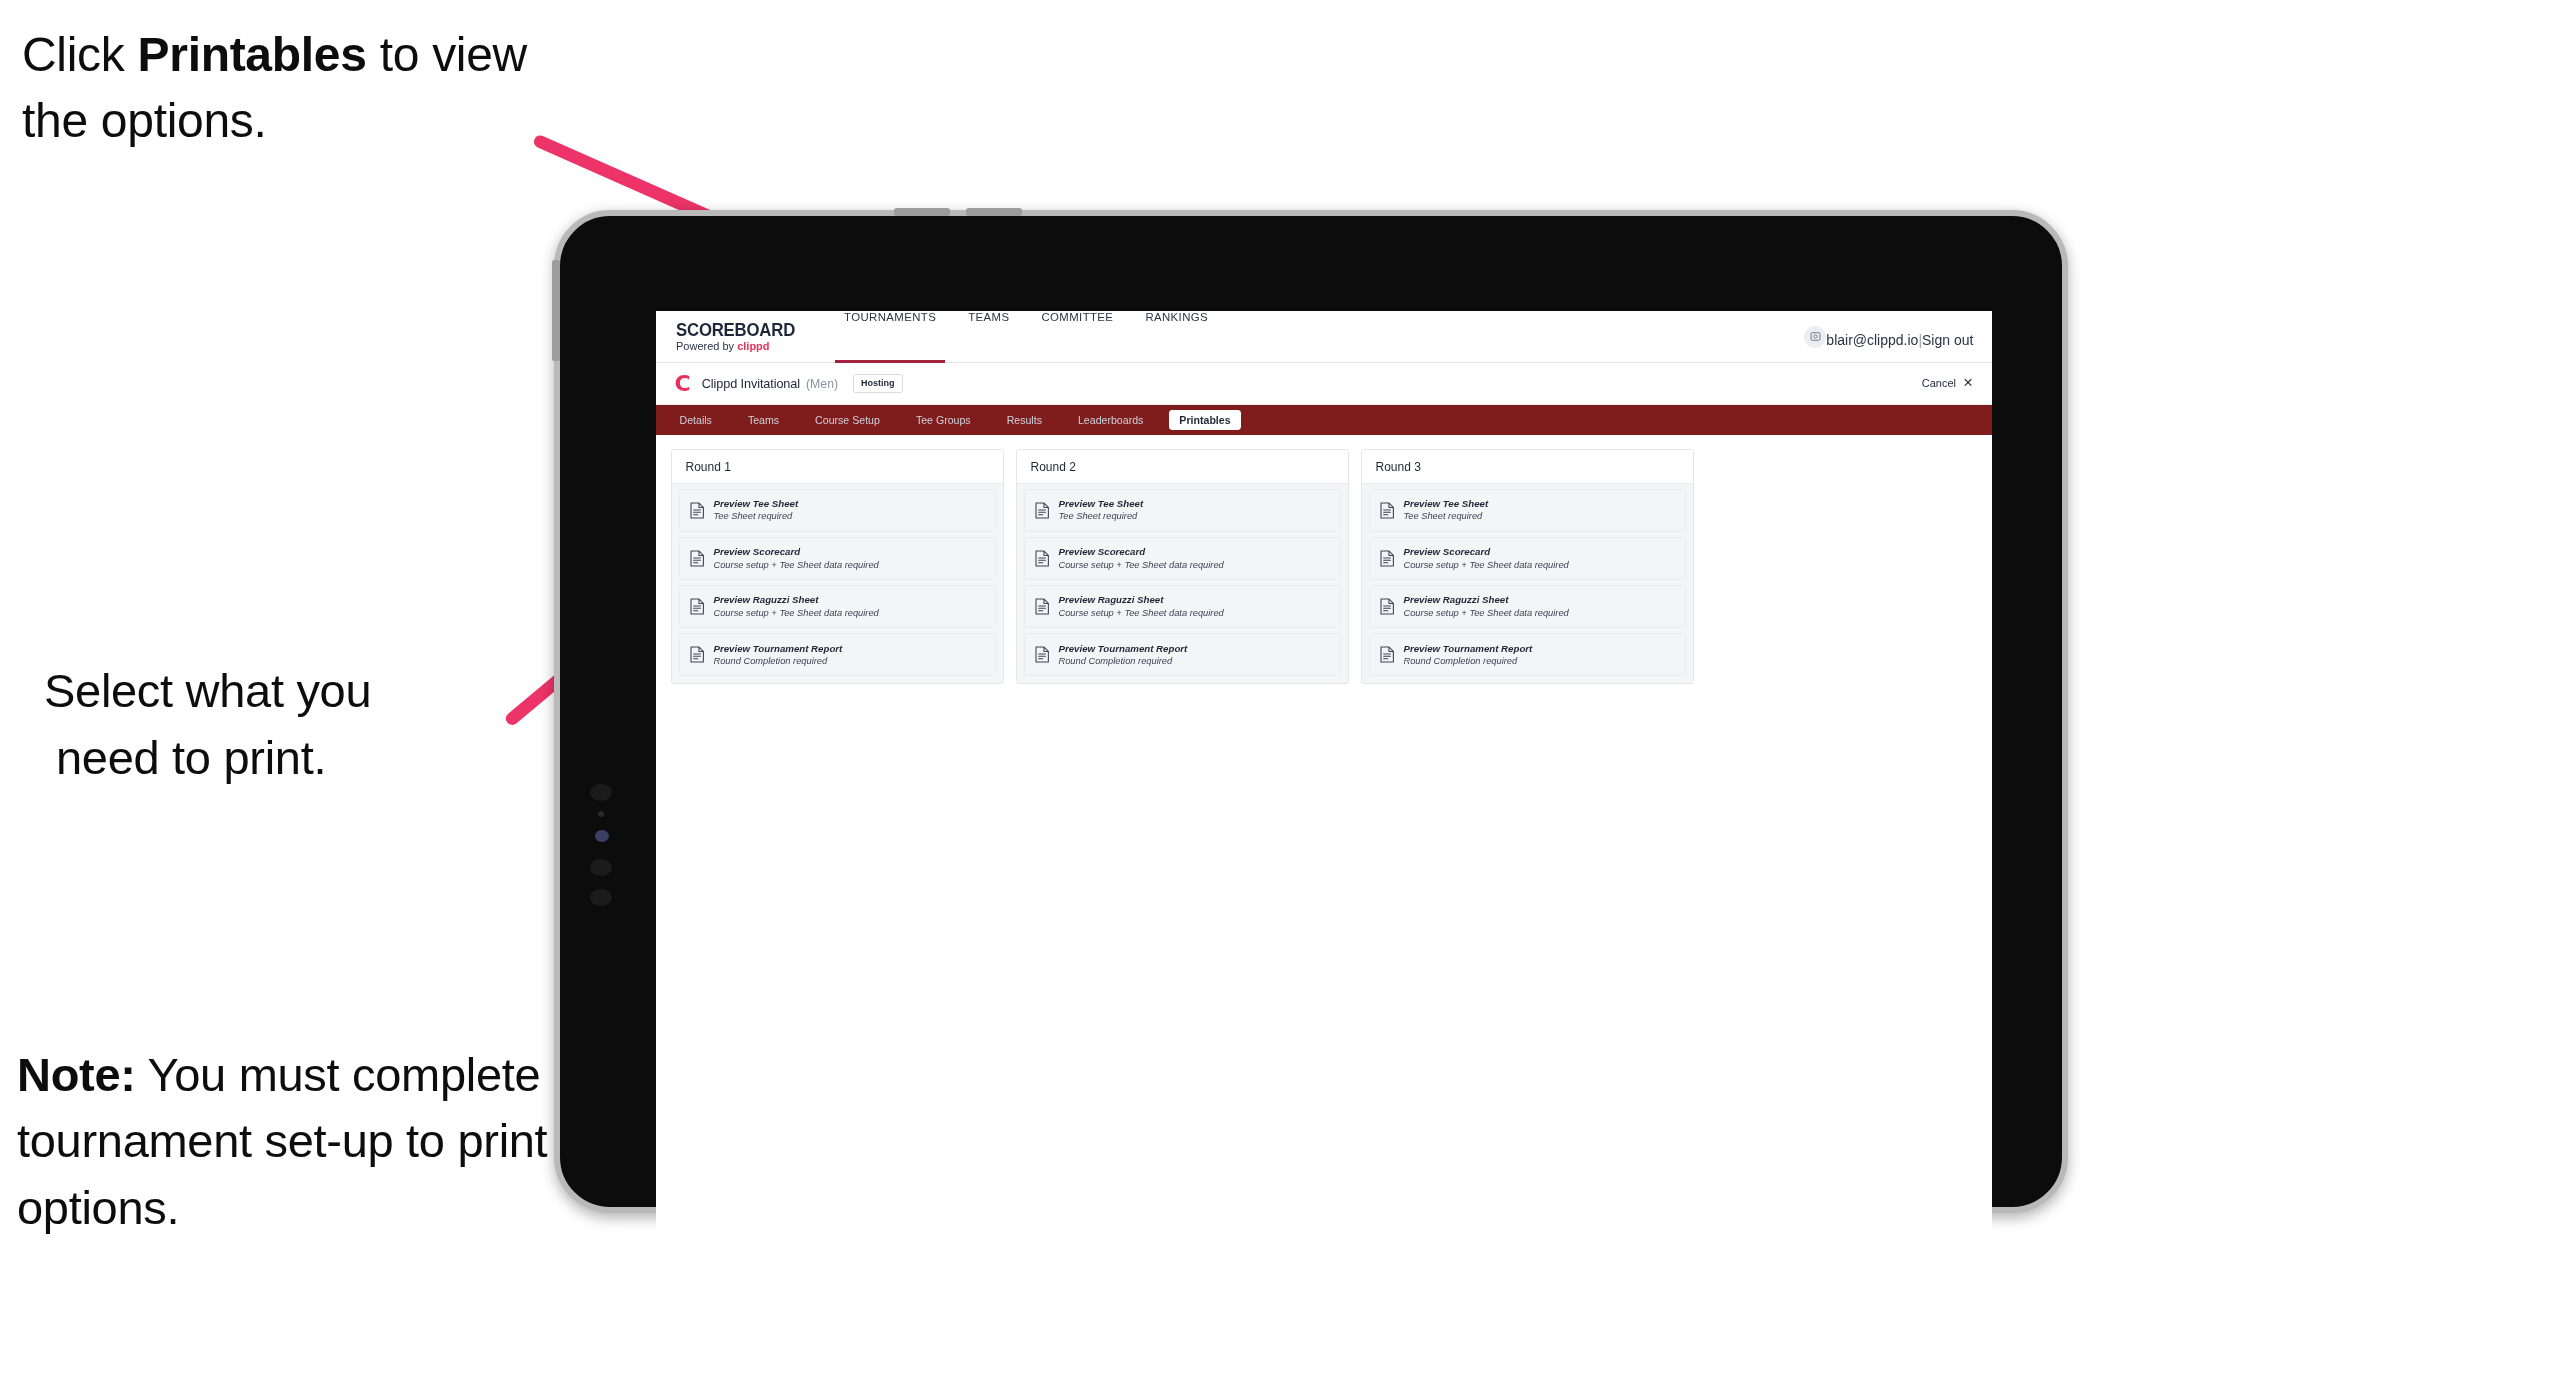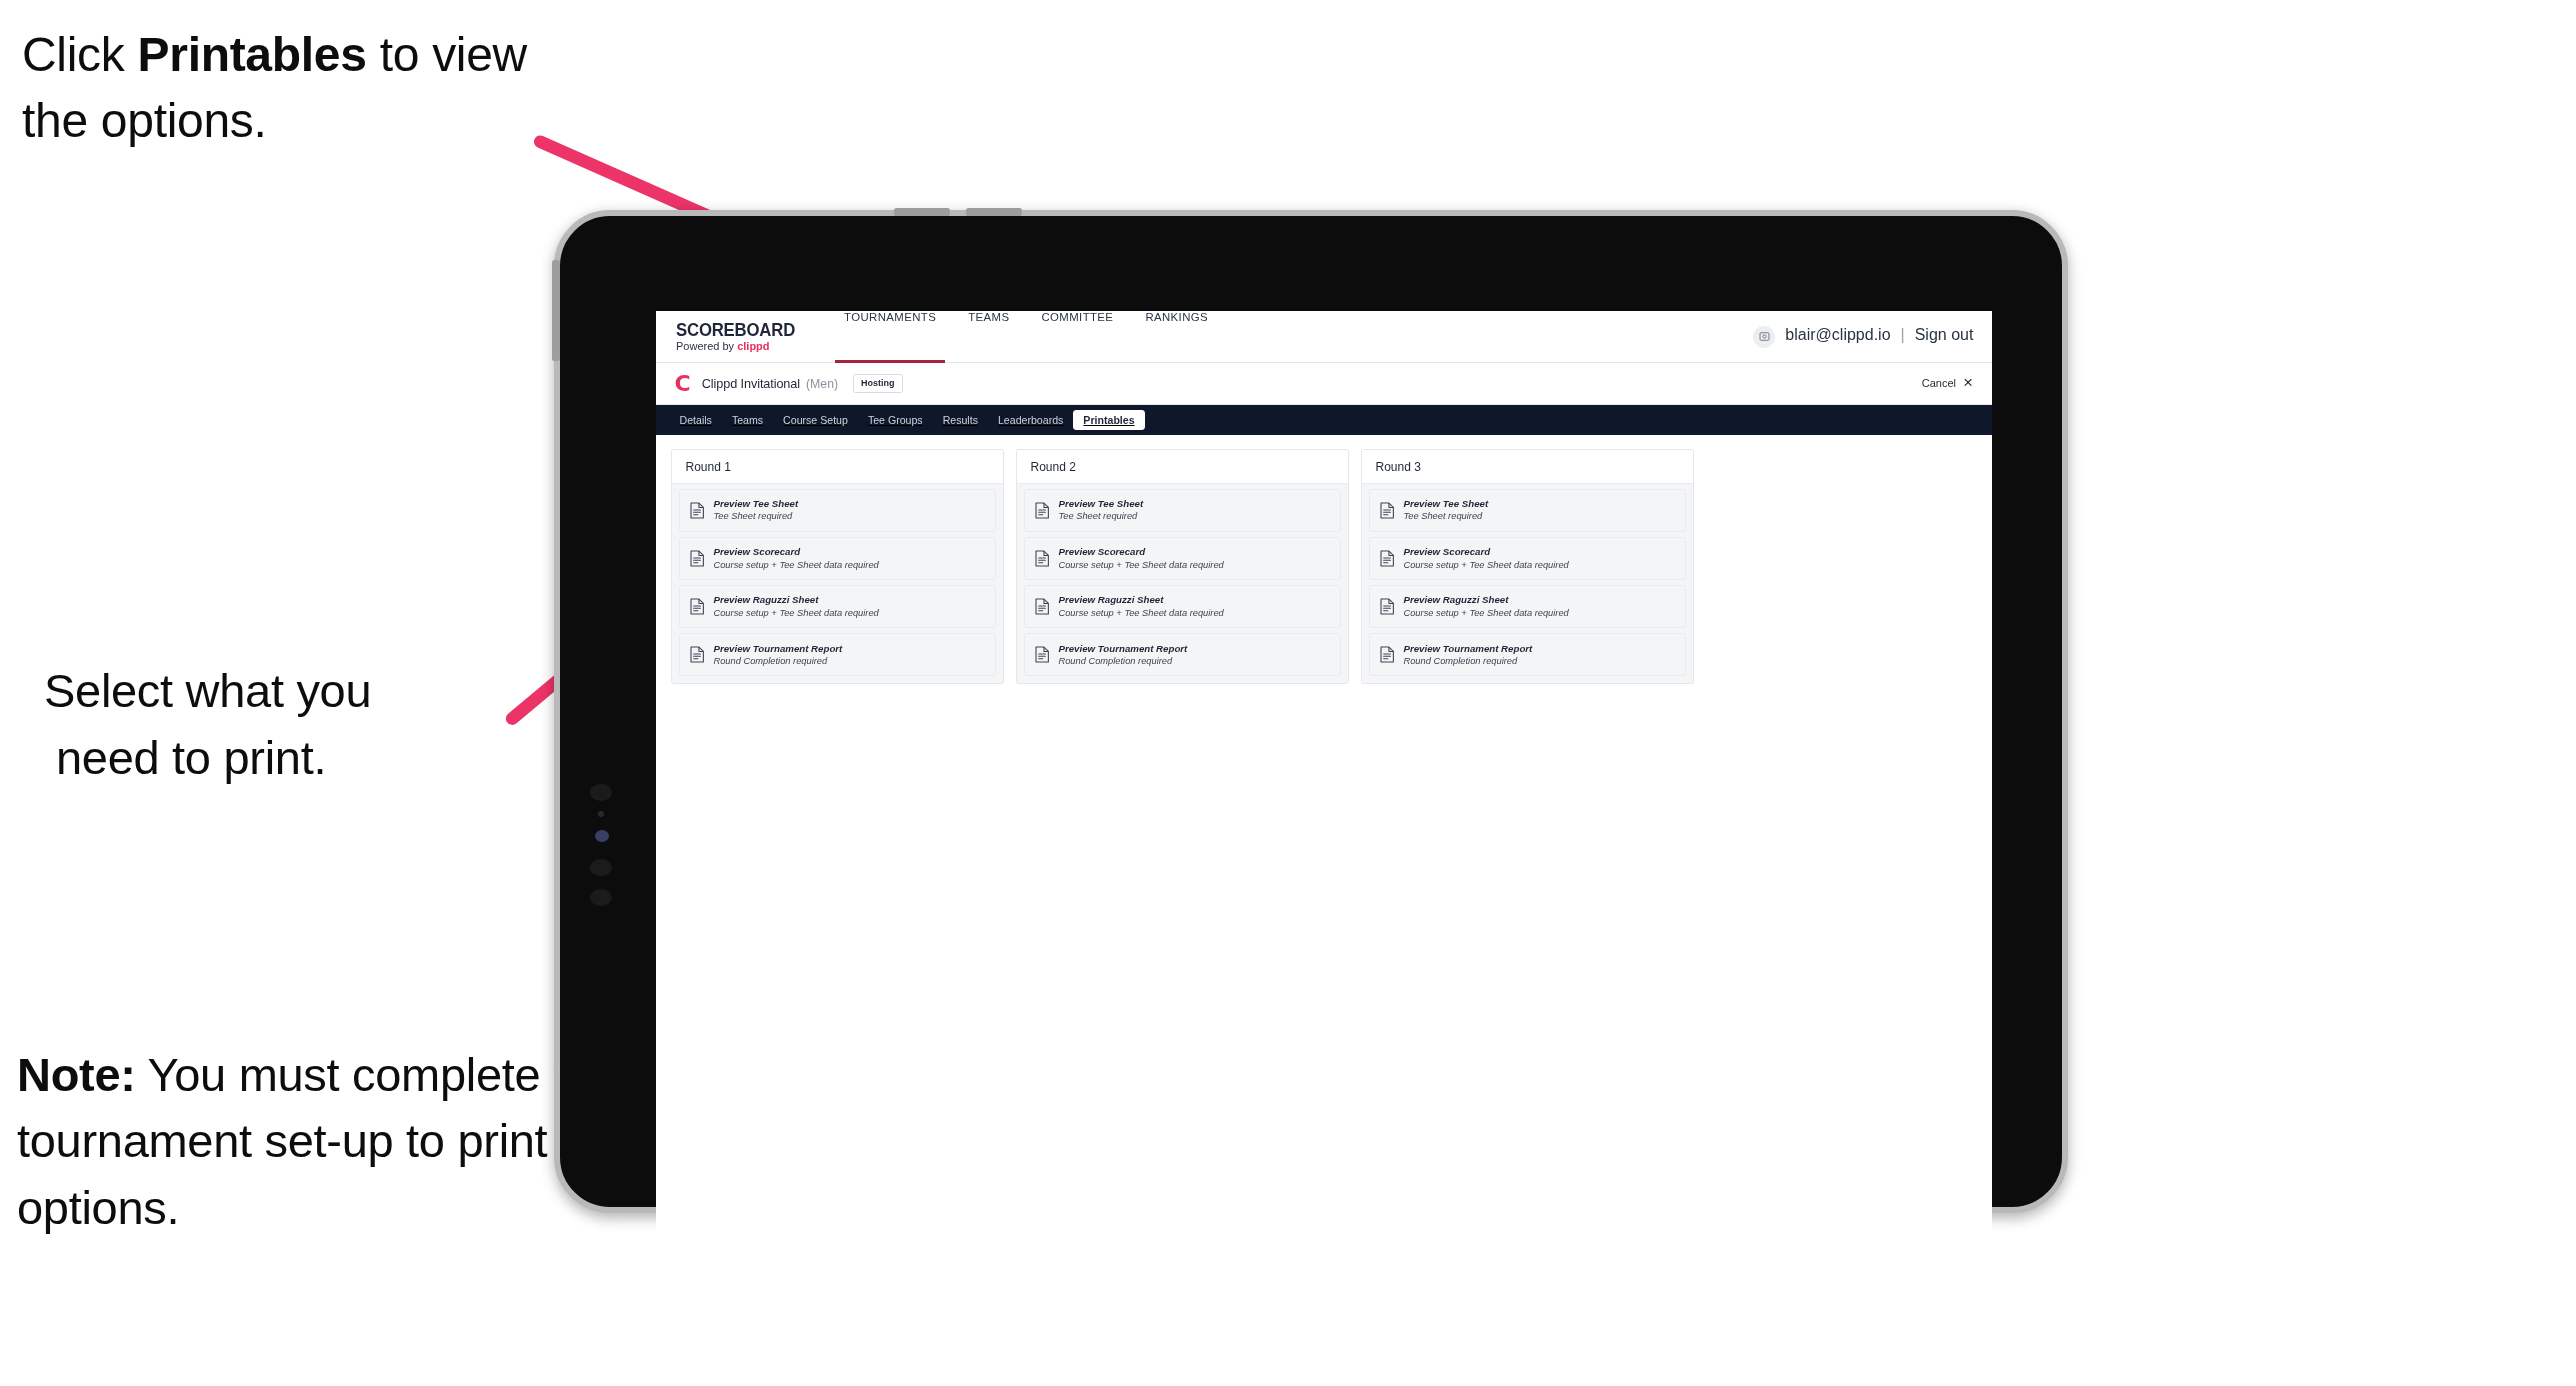--- a/index.html
+++ b/index.html
@@ -144,23 +144,22 @@
     content: "";
     position: absolute;
     left: 6.8px; right: 6.8px; bottom: 0;
     height: 2.5px;
     background: #a32340;
   }
 
   .topbar-right {
     margin-left: auto;
     display: flex;
-    align-items: flex-start;
-    gap: 10px;
-    font-size: 16px;
+    align-items: flex-end;
+    font-size: 14px;
     color: #2a3344;
     white-space: nowrap;
   }
   .avatar {
     width: 22px; height: 22px;
     border-radius: 50%;
     background: #eceef1;
     display: flex; align-items: center; justify-content: center;
   }
   .user-sep { color: #9aa1ab; }
@@ -204,24 +203,23 @@
     color: #1f2735;
     cursor: pointer;
   }
   .cancel-x { font-size: 12.7px; line-height: 1; }
 
   
   .subnav {
     display: flex;
     align-items: center;
     height: 30px;
-    background: #0f172a;
+    background: #7f1d1d;
     padding: 0 13.5px;
-    gap: 0;
-    text-decoration: underline;
+    gap: 16px;
   }
   .subnav-item {
     font-size: 10.6px;
     color: #ccd2dc;
     padding: 4.2px 10px;
     border-radius: 3.4px;
     cursor: pointer;
     white-space: nowrap;
   }
   .subnav-item.active {

